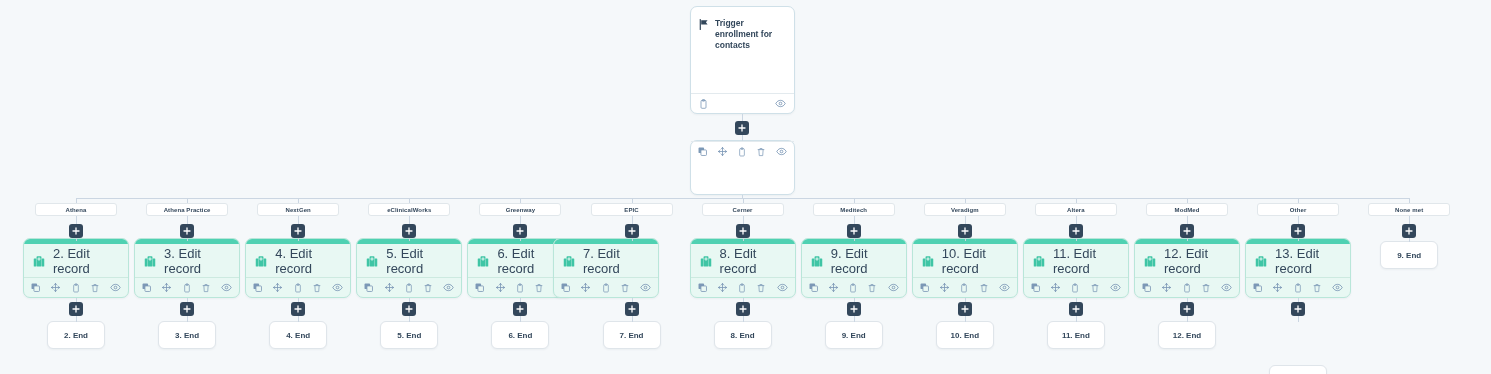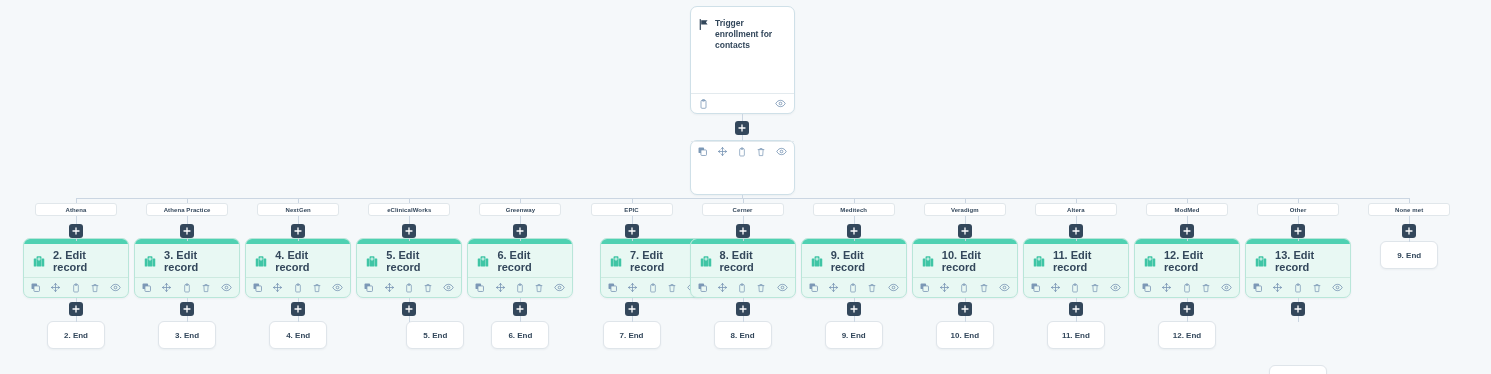--- a/index.html
+++ b/index.html
@@ -96,21 +96,21 @@
     border-radius: 7px;
     overflow: hidden;
     display: flex; flex-direction: column;
     box-shadow: 0 1px 2px rgba(35,54,70,0.05);
   }
   .action-bar { height: 5px; background: #4fd1b2; flex: none; }
   .action-body {
     flex: 1; display: flex; align-items: center;
     padding: 0 8px; gap: 7px;
   }
-  .action-title { font-size: 11px; font-weight: bold; color: #33475b; }
+  .action-title { font-size: 13px; font-weight: normal; color: #33475b; }
   .action-foot {
     border-top: 1px solid #cdeae0;
     justify-content: space-between;
     padding: 0 7px;
   }
 
   
   .end {
     position: absolute;
     top: 321px;
@@ -486,21 +486,21 @@
           </span>
         </div>
       </div>
       <div class="vline" style="left:409.29999999999995px; top:298px; height:7px;"></div>
       <div class="plus" style="left:402.29999999999995px; top:302px;">
         <svg width="8" height="8" viewBox="0 0 8 8">
           <path d="M4 1v6M1 4h6" stroke="#fff" stroke-width="1.3" stroke-linecap="round"></path>
         </svg>
       </div>
       <div class="vline" style="left:409.29999999999995px; top:316px; height:6px;"></div>
-      <div class="end" style="left:380.29999999999995px;margin-left:26px;">
+      <div class="end" style="left:380.29999999999995px;">
         <span>5. End</span>
       </div>
       <div class="vline" style="left:520.4px; top:198px; height:5px;"></div>
       <div class="pill" style="left:479.4px;">
         <span>Greenway</span>
       </div>
       <div class="vline" style="left:520.4px; top:216px; height:9px;"></div>
       <div class="plus" style="left:513.4px; top:224px;">
         <svg width="8" height="8" viewBox="0 0 8 8">
           <path d="M4 1v6M1 4h6" stroke="#fff" stroke-width="1.3" stroke-linecap="round"></path>
@@ -566,21 +566,21 @@
       <div class="pill" style="left:590.5px;">
         <span>EPIC</span>
       </div>
       <div class="vline" style="left:631.5px; top:216px; height:9px;"></div>
       <div class="plus" style="left:624.5px; top:224px;">
         <svg width="8" height="8" viewBox="0 0 8 8">
           <path d="M4 1v6M1 4h6" stroke="#fff" stroke-width="1.3" stroke-linecap="round"></path>
         </svg>
       </div>
       <div class="vline" style="left:631.5px; top:238px; height:3px;"></div>
-      <div class="action" style="left:600px;">
+      <div class="action" style="left:553px;">
         <div class="action-bar"></div>
         <div class="action-body">
           <span style="flex:none;">
             <svg class="ico ico-teal" width="14" height="14" viewBox="0 0 16 16" fill="none">
               <rect x="2" y="5.2" width="3" height="9" rx="0.6" fill="currentColor"></rect>
               <rect x="11" y="5.2" width="3" height="9" rx="0.6" fill="currentColor"></rect>
               <rect x="5.2" y="2.6" width="5.6" height="11.6" rx="0.8" fill="currentColor"></rect>
               <path d="M8 4.2v3M6.6 5.7h2.8" stroke="#e8f8f3" stroke-width="1.1" stroke-linecap="round"></path>
             </svg>
           </span>

